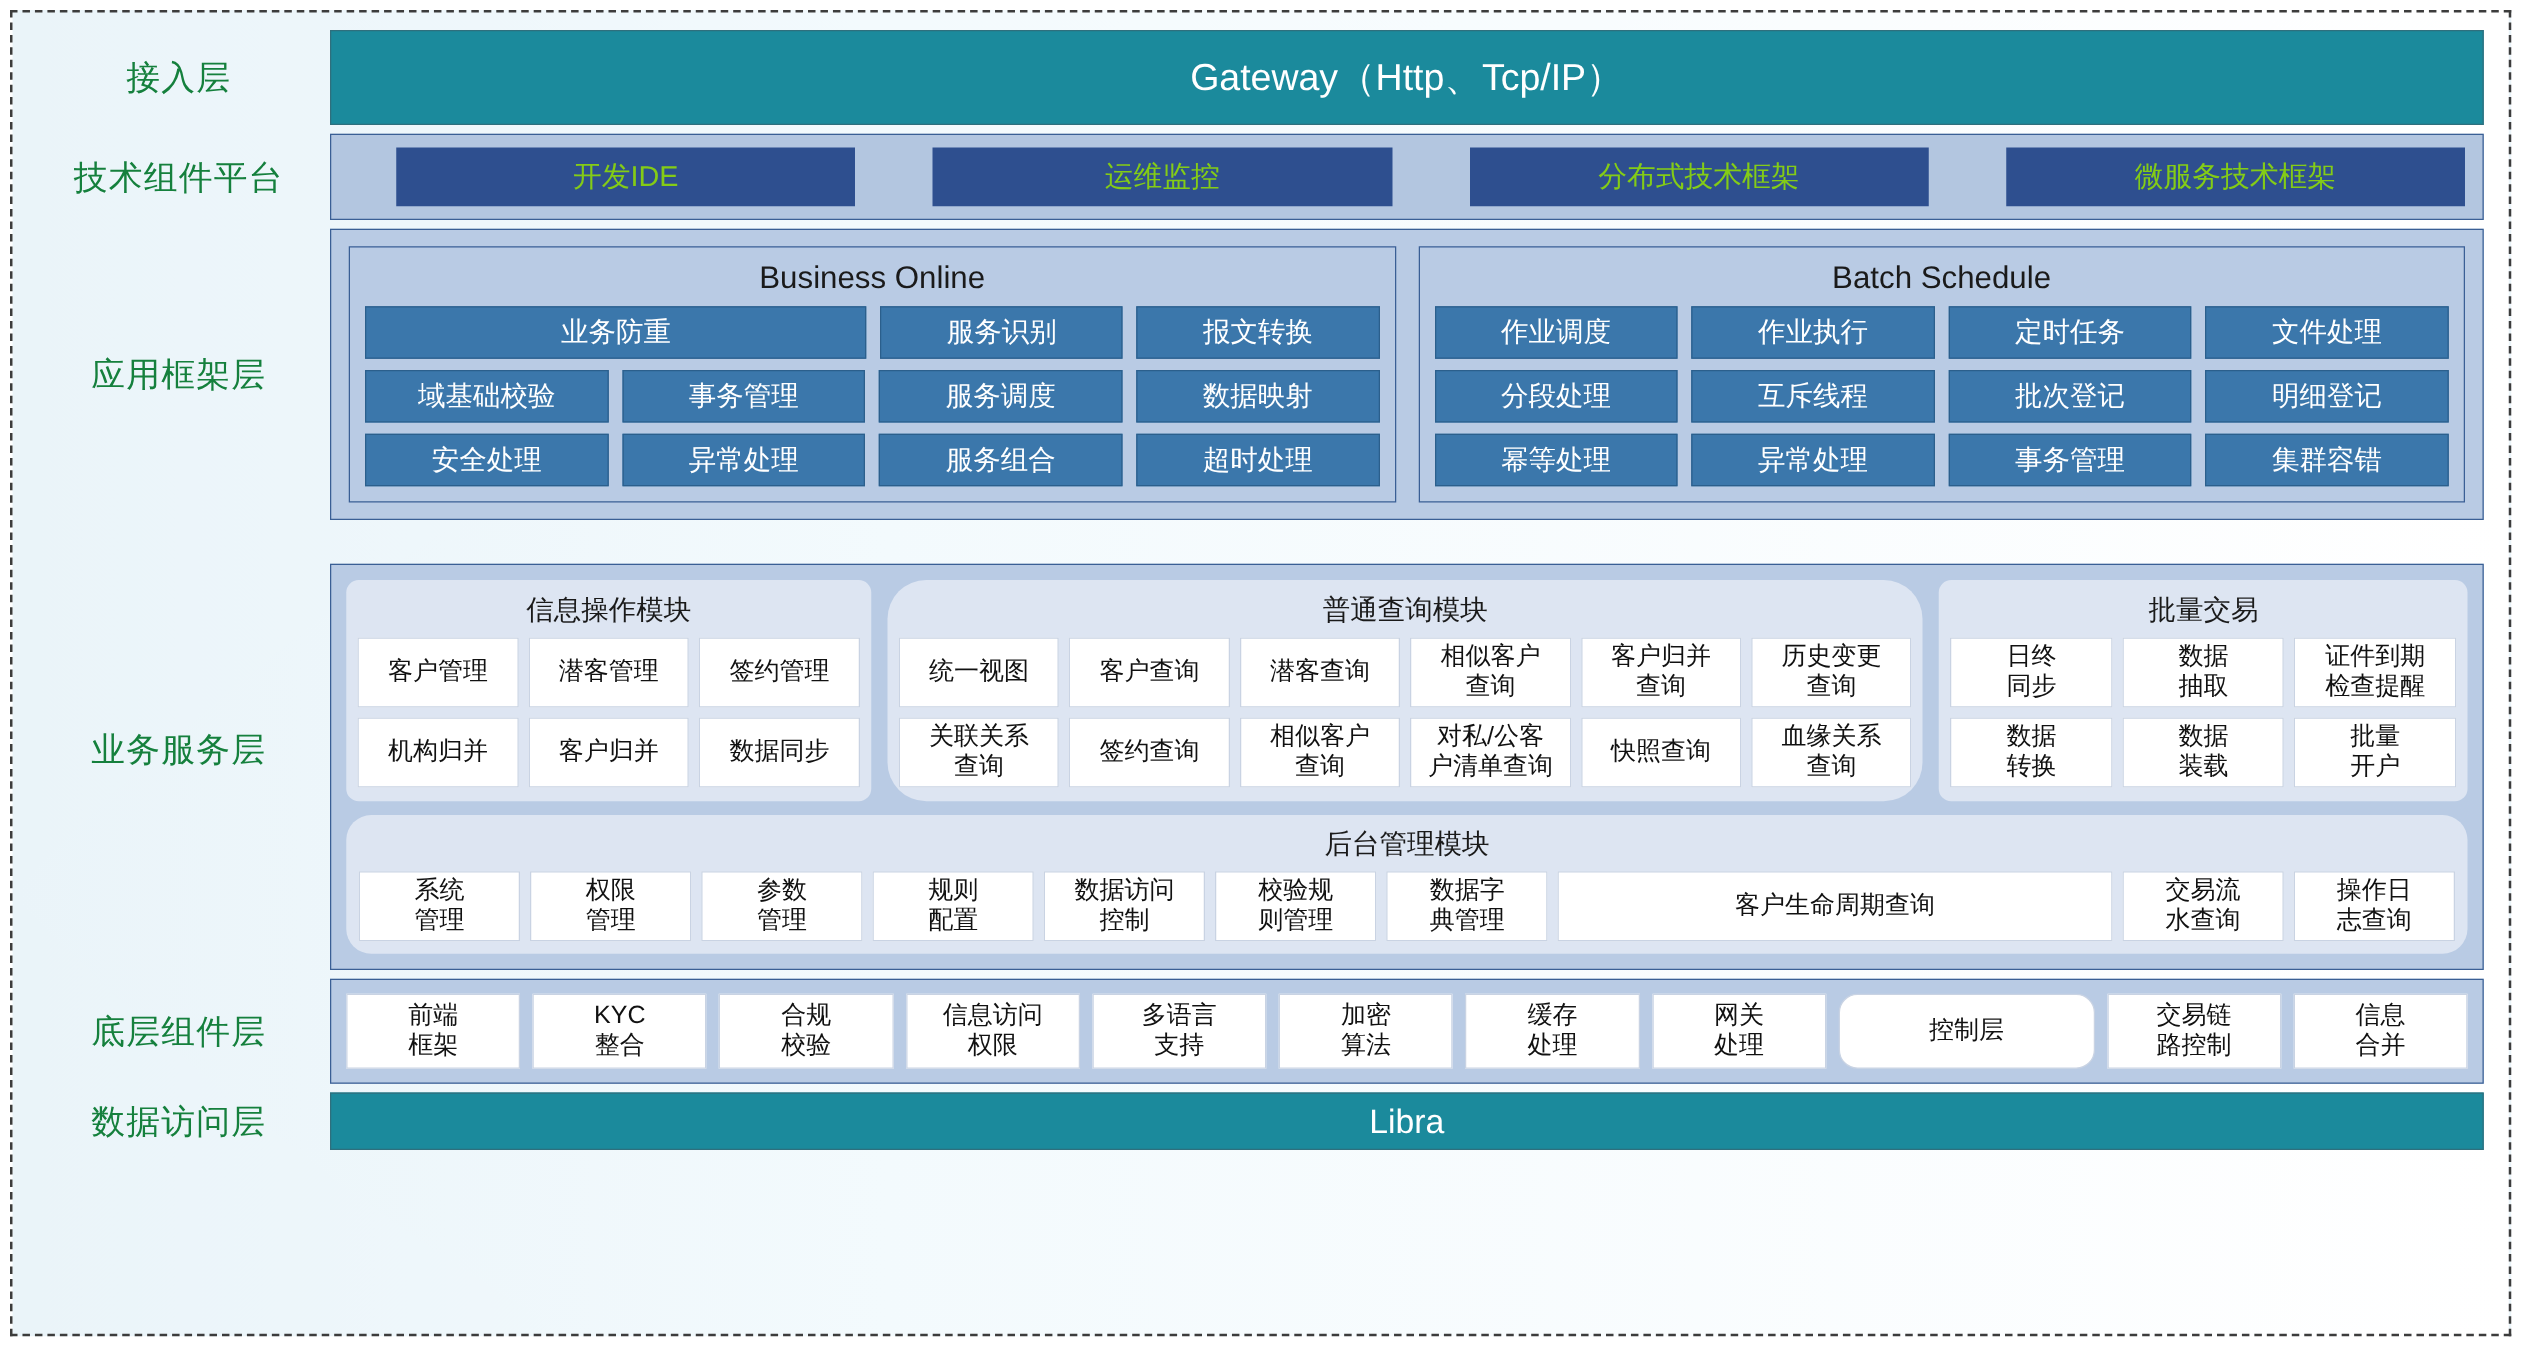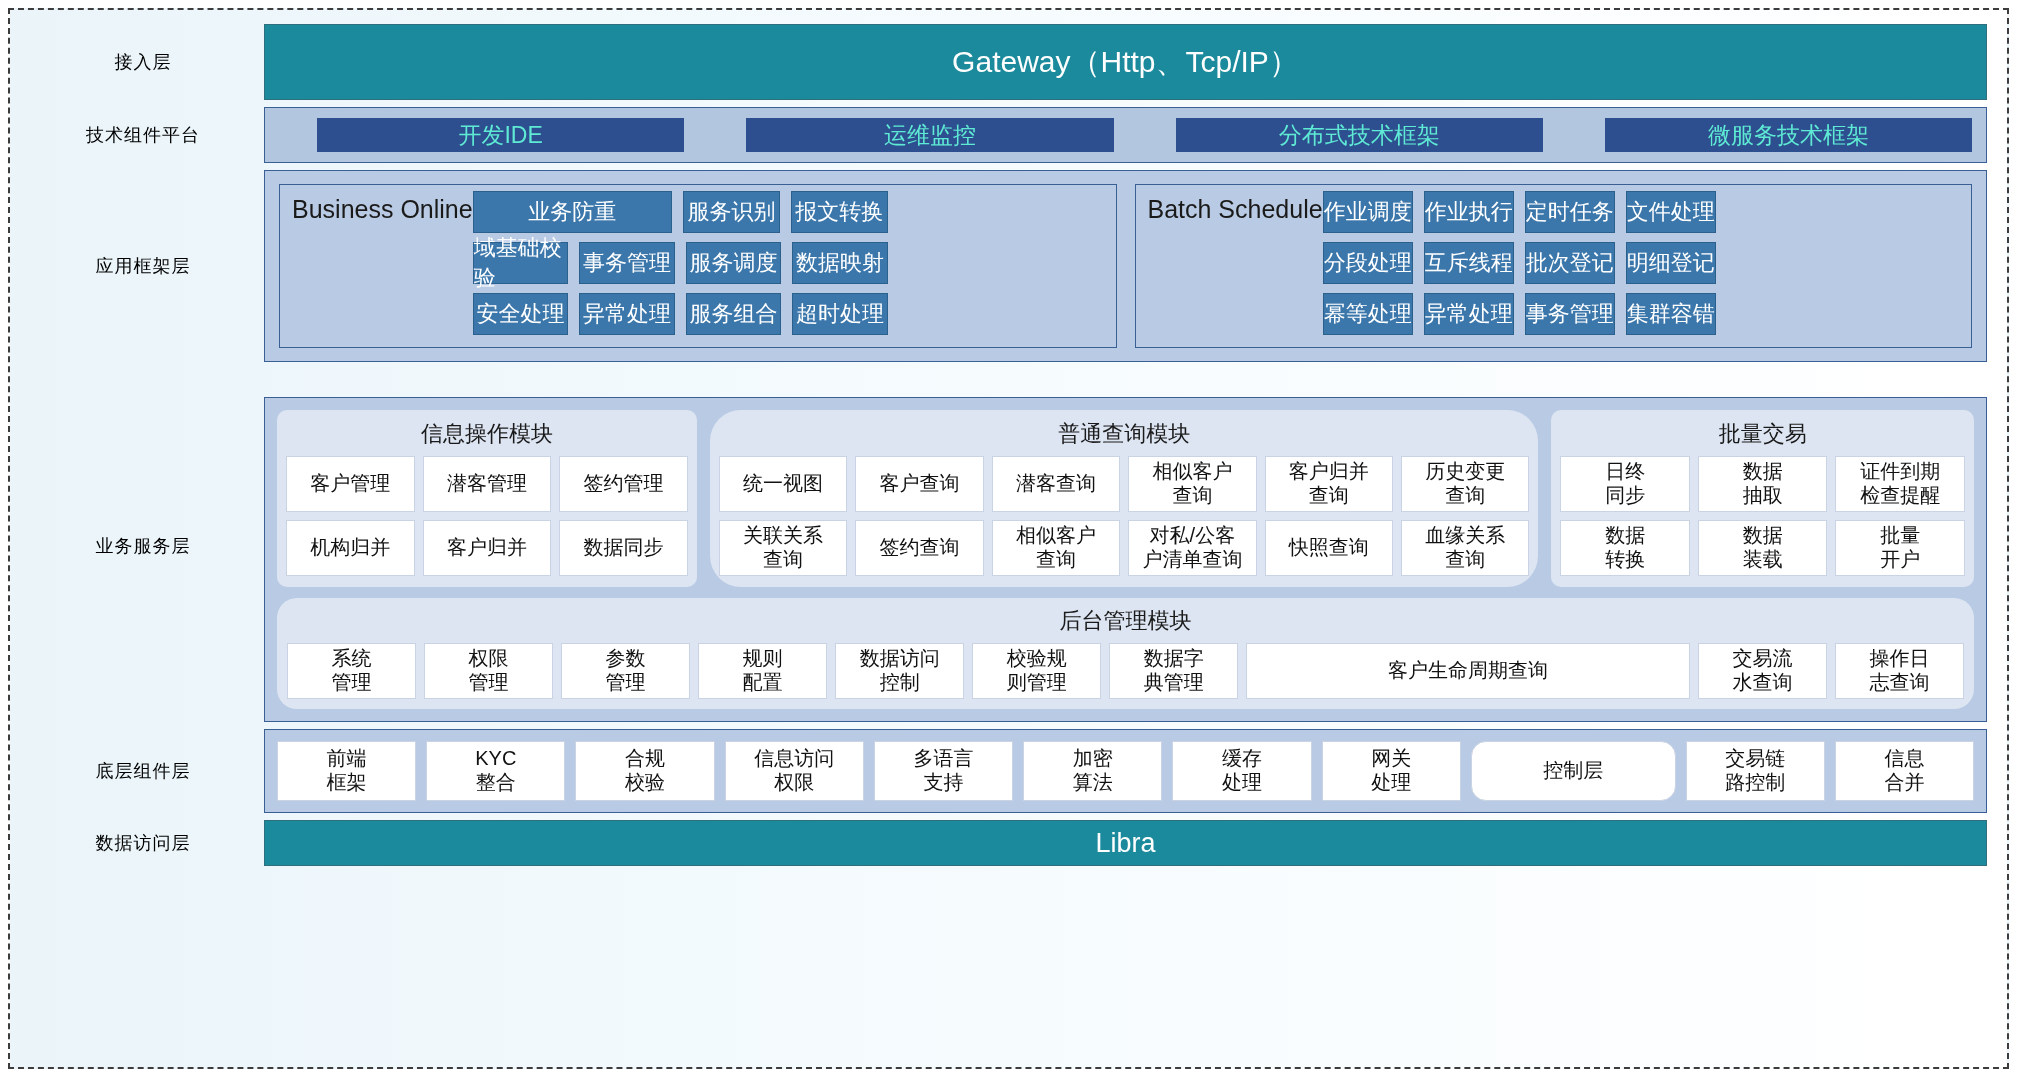--- a/index.html
+++ b/index.html
@@ -41,22 +41,22 @@
   .layer-row {
     display: flex;
     align-items: stretch;
     width: 100%;
   }
   .layer-label {
     flex: 0 0 242px;
     display: flex;
     align-items: center;
     justify-content: center;
-    font-size: 18px;
-    color: #000000;
+    font-size: 27px;
+    color: #15803d;
     letter-spacing: 1px;
     user-select: none;
   }
   .layer-body {
     flex: 1 1 auto;
     min-width: 0;
     display: flex;
     align-items: flex-end;
   }
 
@@ -81,26 +81,26 @@
     background: #b3c6e0;
     border: 1px solid #3a5f95;
     box-sizing: border-box;
     padding: 10px 14px;
     display: flex;
     gap: 24px;
   }
   .navy-chip {
     flex: 1;
     background: #2e4f8f;
-    color: #5eead4;
+    color: #84cc16;
     font-size: 23px;
     display: flex;
     align-items: center;
     justify-content: center;
-    height: 34px;
+    height: 47px;
     box-sizing: border-box;
     margin-left: 38px;
   }
 
   
   .appfw-outer {
     flex: 1;
     background: #b9cbe4;
     border: 1px solid #3a5f95;
     box-sizing: border-box;
@@ -108,21 +108,21 @@
     display: flex;
     gap: 18px;
   }
   .appfw-group {
     flex: 1;
     background: #b9cbe4;
     border: 1px solid #3a5f95;
     box-sizing: border-box;
     padding: 6px 12px 12px 12px;
     display: flex;
-    flex-direction: row;
+    flex-direction: column;
   }
   .group-title {
     text-align: center;
     font-size: 25px;
     color: #1a1a1a;
     padding: 4px 0 8px 0;
   }
   .fw-grid {
     display: flex;
     flex-direction: column;

